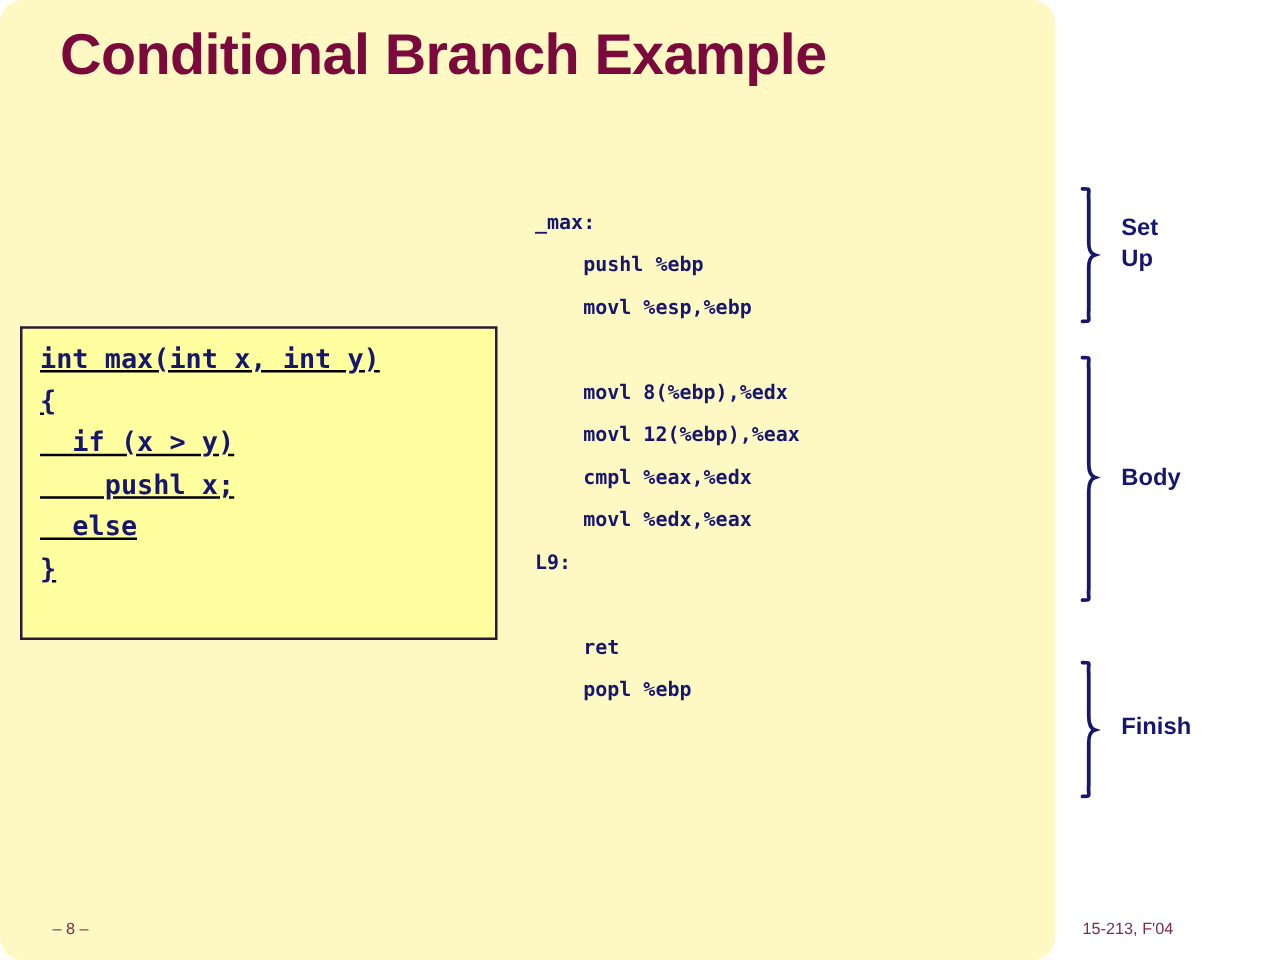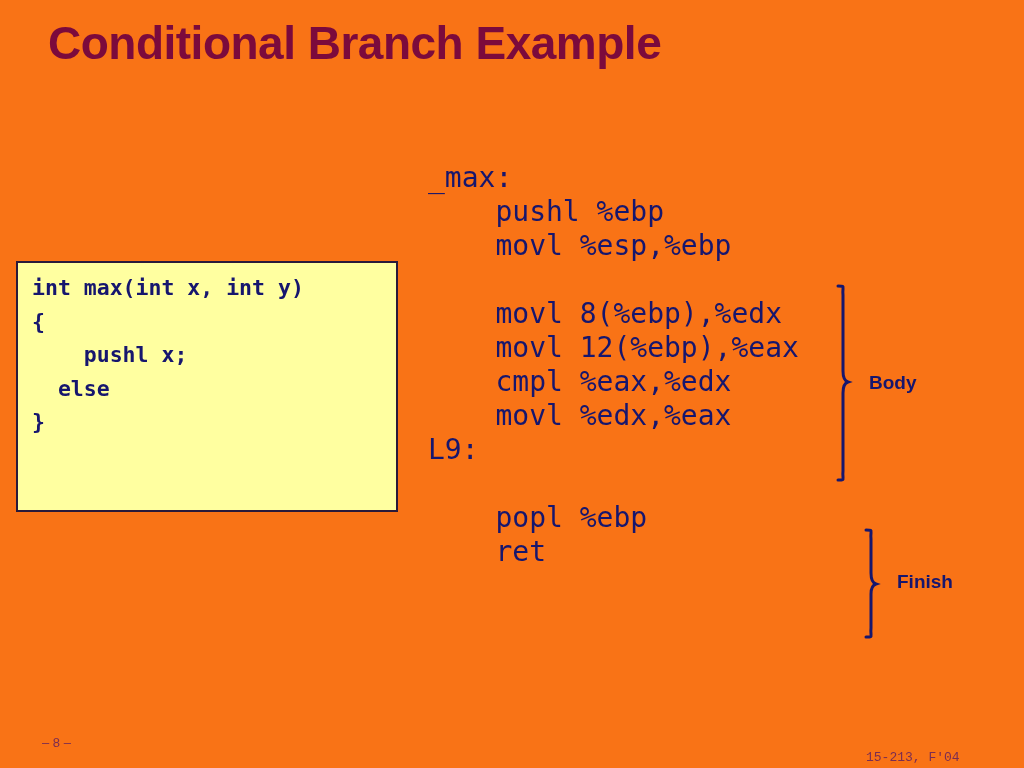--- a/index.html
+++ b/index.html
@@ -11,23 +11,24 @@
     height: 768px;
     background: #ffffff;
     font-family: "Liberation Sans", sans-serif;
     overflow: hidden;
     position: relative;
   }
 
   #slide {
     position: absolute;
     left: 0; top: 0;
-    width: 1024px;
+    width: 844px;
     height: 768px;
-    background: #f97316;
+    background: #fef9c3;
+    border-radius: 18px;
   }
 
   
   #slide-title {
     position: absolute;
     left: 48px;
     top: 18px;
     width: 930px;
     font-family: "Liberation Sans", sans-serif;
     font-size: 46px;
@@ -42,41 +43,42 @@
   #c-code-box {
     position: absolute;
     left: 16px;
     top: 261px;
     width: 382px;
     height: 251px;
     background: #ffffa0;
     border: 2px solid #2a1a3a;
     box-sizing: border-box;
     padding: 8px 0 0 14px;
+    text-decoration: underline;
   }
   .c-line {
     font-family: "DejaVu Sans Mono", monospace;
     font-size: 21.5px;
     font-weight: bold;
     color: #16166e;
     line-height: 33.5px;
     white-space: pre;
   }
 
   
   #asm-listing {
     position: absolute;
     left: 428px;
     top: 161px;
     width: 400px;
   }
   .asm-line {
     font-family: "DejaVu Sans Mono", monospace;
-    font-size: 28px;
-    font-weight: normal;
+    font-size: 16px;
+    font-weight: bold;
     color: #16166e;
     line-height: 34px;
     white-space: pre;
     height: 34px;
   }
   .asm-line.blank {
     height: 34px;
   }
 
   
@@ -93,78 +95,91 @@
     position: absolute;
     font-family: "Liberation Sans", sans-serif;
     font-size: 19px;
     font-weight: bold;
     color: #16166e;
     line-height: 25px;
     white-space: pre-line;
   }
 
   #brace-setup   { left: 828px; top: 148px;  width: 190px; height: 112px; }
-  #brace-body    { left: 800px; top: 283px;  width: 190px; height: 200px; }
+  #brace-body    { left: 828px; top: 283px;  width: 190px; height: 200px; }
   #brace-finish  { left: 828px; top: 527px;  width: 190px; height: 113px; text-align: right; }
 
   #label-setup   { left: 69px;  top: 22px; }
   #label-body    { left: 69px;  top: 87px; }
   #label-finish  { left: 69px;  top: 42px; }
 
   
   #footer-page {
     position: absolute;
     left: 42px;
     top: 735px;
     font-family: "Liberation Sans", sans-serif;
     font-size: 13px;
     color: #7b2d52;
     white-space: nowrap;
   }
   #footer-course {
     position: absolute;
     left: 866px;
     top: 735px;
-    font-family: Liberation Mono, monospace;
+    font-family: Liberation Sans, sans-serif;
     font-size: 13px;
     color: #7b2d52;
     white-space: nowrap;
-    margin-top: 15px;
   }
 </style>
 </head>
 <body>
 
 <div id="slide">
 
   <div id="slide-title">Conditional Branch Example</div>
 
   <div id="c-code-box">
     <div class="c-line">int max(int x, int y)</div>
     <div class="c-line">{</div>
+    <div class="c-line">  if (x &gt; y)</div>
     <div class="c-line">    pushl x;</div>
     <div class="c-line">  else</div>
     <div class="c-line">}</div>
   </div>
 
   <div id="asm-listing">
     <div class="asm-line">_max:</div>
     <div class="asm-line">    pushl %ebp</div>
     <div class="asm-line">    movl %esp,%ebp</div>
     <div class="asm-line blank"></div>
     <div class="asm-line">    movl 8(%ebp),%edx</div>
     <div class="asm-line">    movl 12(%ebp),%eax</div>
     <div class="asm-line">    cmpl %eax,%edx</div>
     <div class="asm-line">    movl %edx,%eax</div>
     <div class="asm-line">L9:</div>
     <div class="asm-line blank"></div>
+    <div class="asm-line">    ret</div>
     <div class="asm-line">    popl %ebp</div>
-    <div class="asm-line">    ret</div>
-  </div>
-
+  </div>
+
+  <div class="brace-group" id="brace-setup">
+    <svg class="brace-svg" width="60" height="112" viewBox="0 0 60 112">
+      <path d="M 10 3
+               C 2 3, 6 3, 5 12
+               L 5 46
+               C 5 53, 3 55, 0 56
+               C 3 57, 5 59, 5 66
+               L 5 100
+               C 6 109, 2 109, 10 109" fill="none" stroke="#16166e" stroke-width="3" stroke-linecap="round" transform="translate(24,0) scale(-1,1) translate(-24,0)"></path>
+    </svg>
+    <div class="brace-label" id="label-setup">Set
+Up</div>
+  </div>
 
   <div class="brace-group" id="brace-body">
     <svg class="brace-svg" width="60" height="200" viewBox="0 0 60 200">
       <path d="M 10 3
                C 2 3, 6 3, 5 12
                L 5 88
                C 5 95, 3 98, 0 99
                C 3 100, 5 103, 5 110
                L 5 188
                C 6 197, 2 197, 10 197" fill="none" stroke="#16166e" stroke-width="3" stroke-linecap="round" transform="translate(24,0) scale(-1,1) translate(-24,0)"></path>

